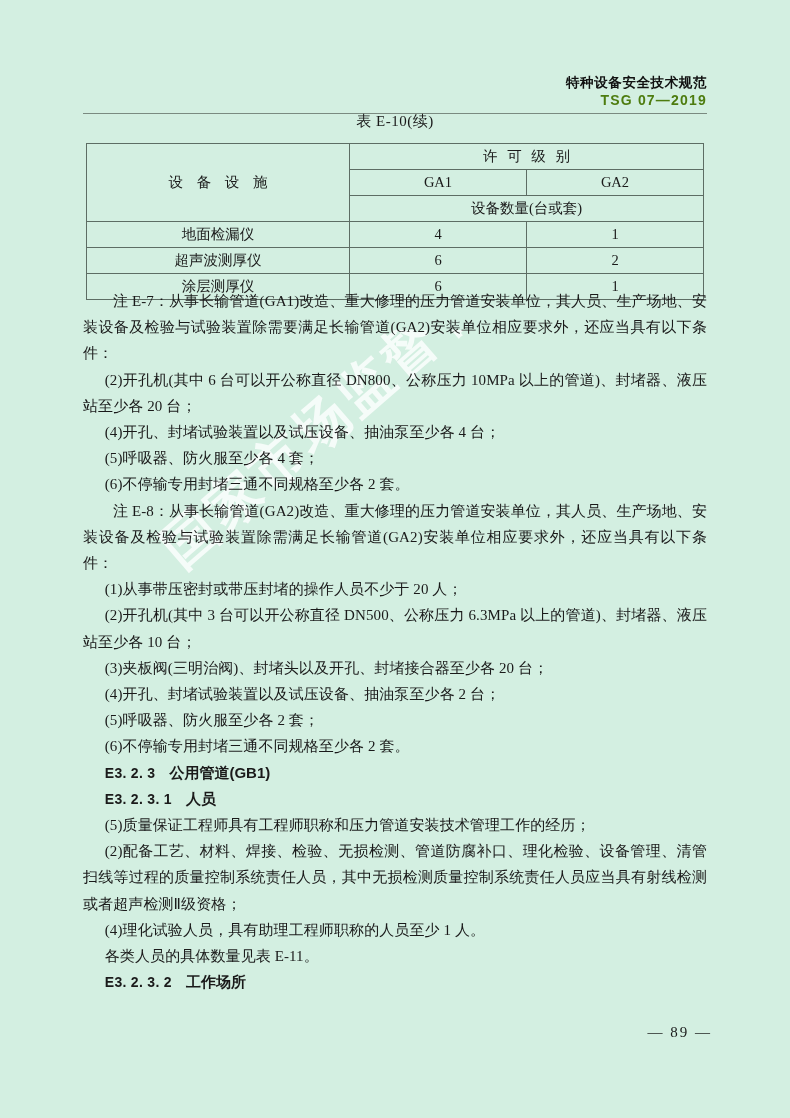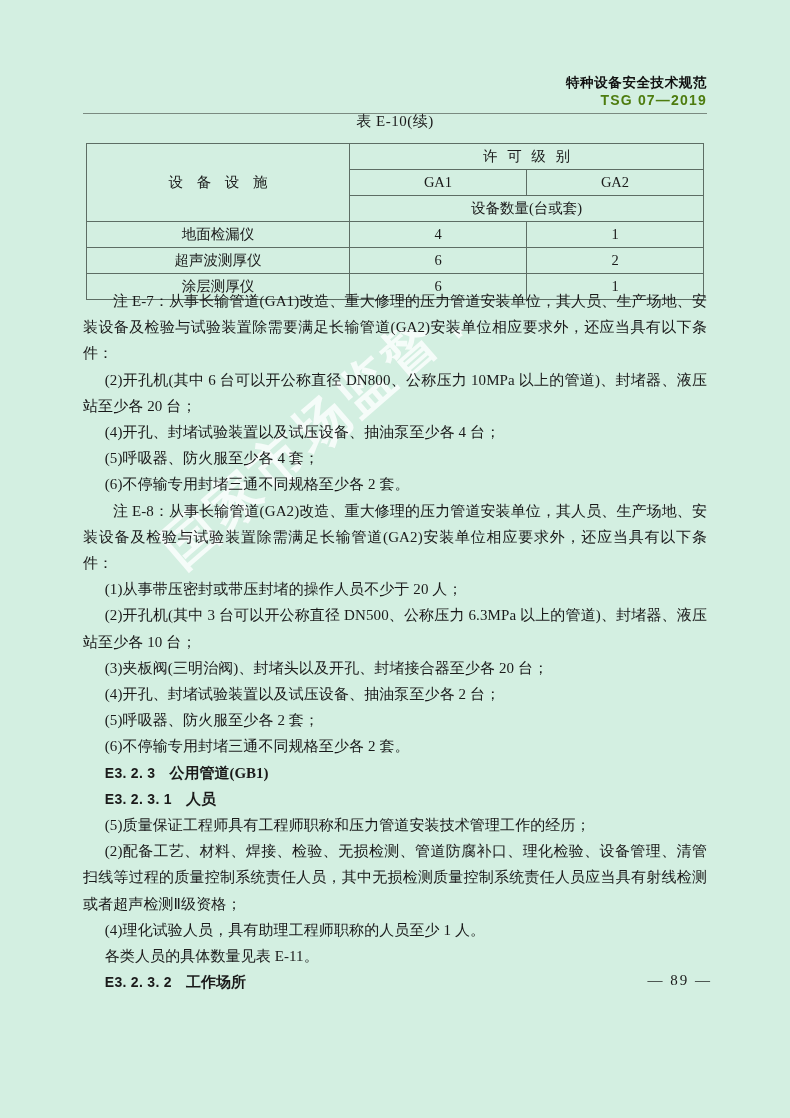--- a/index.html
+++ b/index.html
@@ -145,33 +145,33 @@
     font-weight: normal;
     text-indent: 1.45em;
   }
   h4.heading .num {
     font-family: "Liberation Sans", sans-serif;
     font-weight: bold;
     font-size: 14px;
     letter-spacing: 0.3px;
   }
   h4.heading .ttl {
-    font-family: Liberation Serif, serif;
+    font-family: Liberation Sans, sans-serif;
     font-weight: bold;
     padding-left: 14px;
   }
 
   .gap-top { margin-top: 12px; }
   .gap-small { margin-top: 7px; }
 
   
   .folio {
     position: absolute;
     left: 0;
-    top: 972px;
+    top: 1024px;
     width: 712px;
     text-align: right;
     font-size: 15px;
     letter-spacing: 2px;
   }
 </style>
 </head>
 <body>
 
 <div class="page">

